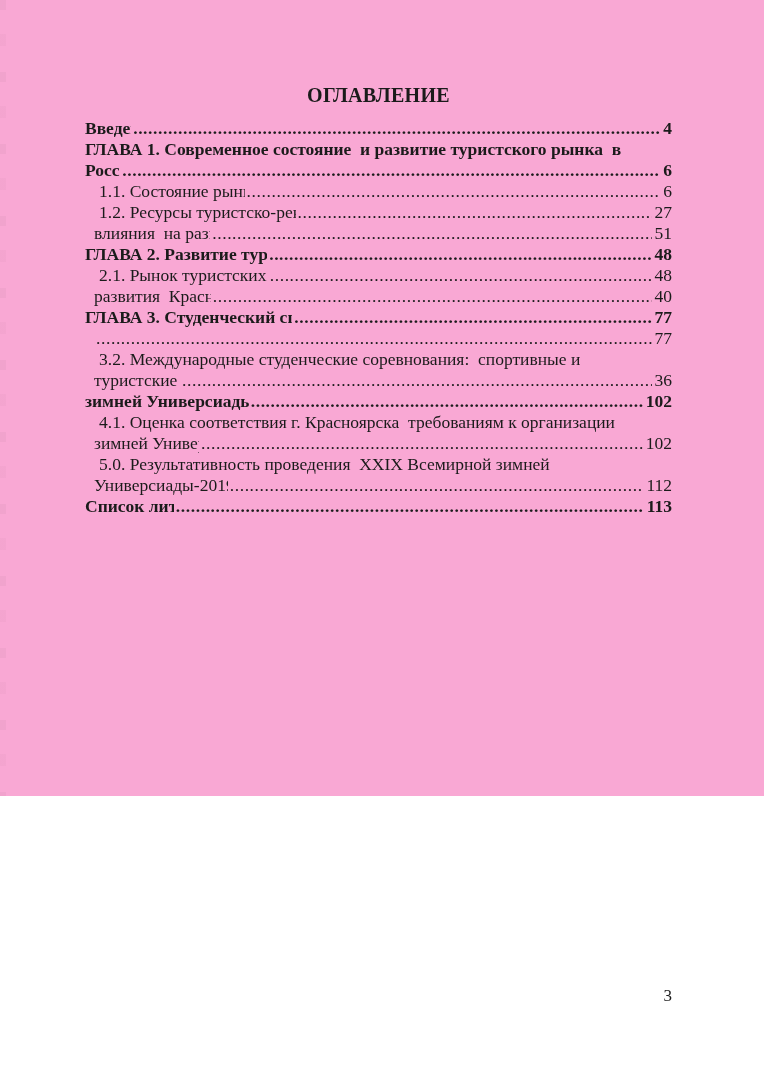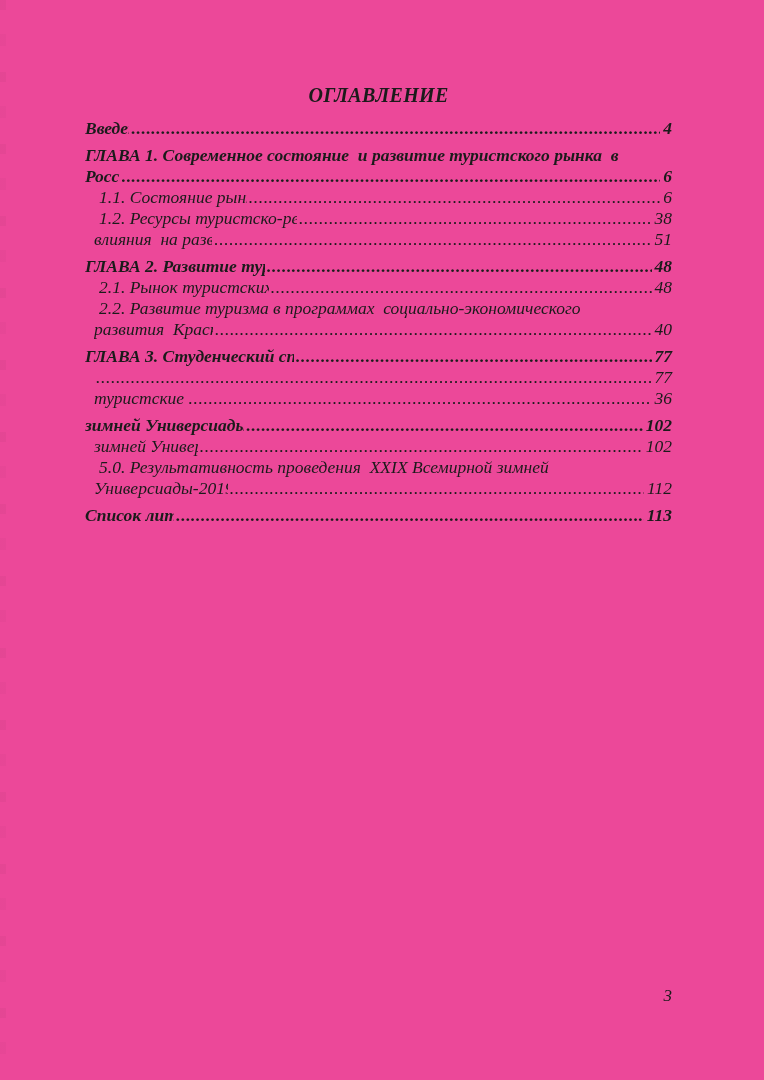--- a/index.html
+++ b/index.html
@@ -11,23 +11,22 @@
     width: 764px;
     height: 1080px;
     font-family: "Liberation Serif", serif;
     color: #1b1b1b;
     position: relative;
     overflow: hidden;
   }
   .page {
     position: relative;
     width: 764px;
-    height: 1080px;
-    background: #ec4899;
-    font-style: italic;
+    height: 796px;
+    background: #f9a8d4;
   }
   
   .scan-edge {
     position: absolute;
     left: 0;
     top: 0;
     width: 6px;
     height: 100%;
     background: repeating-linear-gradient(
       180deg,
@@ -50,21 +49,21 @@
     text-align: center;
     margin: 0 0 10px 0;
     line-height: 25px;
     letter-spacing: 0.3px;
   }
   .toc {
     font-size: 17.5px;
     line-height: 21px;
   }
   .entry.b { font-weight: bold; }
-  .entry.sp { margin-top: 6px; }
+  .entry.sp { }
   .line {
     display: flex;
     align-items: baseline;
   }
   .lvl2 .line { padding-left: 9px; }
   .lvl2 .line.first { padding-left: 14px; }
   .txt {
     white-space: pre;
     flex: 0 1 auto;
     overflow: hidden;
@@ -117,21 +116,21 @@
           <div class="line first">
             <span class="txt">1.1. Состояние рынка туристских услуг</span>
             <span class="leader"></span>
             <span class="pg">6</span>
           </div>
         </div>
         <div class="entry lvl2">
           <div class="line first">
             <span class="txt">1.2. Ресурсы туристско-рекреационного  потенциала регионов</span>
             <span class="leader"></span>
-            <span class="pg">38</span>
+            <span class="pg">27</span>
           </div>
         </div>
         <div class="entry lvl2">
           <div class="line">
             <span class="txt">влияния  на развитие туризма</span>
             <span class="leader"></span>
             <span class="pg">51</span>
           </div>
         </div>
         <div class="entry b sp">
@@ -142,23 +141,20 @@
           </div>
         </div>
         <div class="entry lvl2">
           <div class="line first">
             <span class="txt">2.1. Рынок туристских услуг  Красноярского края</span>
             <span class="leader"></span>
             <span class="pg">48</span>
           </div>
         </div>
         <div class="entry lvl2">
-          <div class="line first">
-            <span class="txt">2.2. Развитие туризма в программах  социально-экономического</span>
-          </div>
           <div class="line">
             <span class="txt">развития  Красноярского края</span>
             <span class="leader"></span>
             <span class="pg">40</span>
           </div>
         </div>
         <div class="entry b sp">
           <div class="line first">
             <span class="txt">ГЛАВА 3. Студенческий спорт  как фактор развития туризма</span>
             <span class="leader"></span>
@@ -166,34 +162,40 @@
           </div>
         </div>
         <div class="entry lvl2">
           <div class="line">
             <span class="txt"></span>
             <span class="leader"></span>
             <span class="pg">77</span>
           </div>
         </div>
         <div class="entry lvl2">
+          <div class="line first">
+            <span class="txt">3.2. Международные студенческие соревнования:  спортивные и</span>
+          </div>
           <div class="line">
             <span class="txt">туристские эффекты</span>
             <span class="leader"></span>
             <span class="pg">36</span>
           </div>
         </div>
         <div class="entry b sp">
           <div class="line">
             <span class="txt">зимней Универсиады-2019  в г. Красноярске</span>
             <span class="leader"></span>
             <span class="pg">102</span>
           </div>
         </div>
         <div class="entry lvl2">
+          <div class="line first">
+            <span class="txt">4.1. Оценка соответствия г. Красноярска  требованиям к организации</span>
+          </div>
           <div class="line">
             <span class="txt">зимней Универсиады-2019</span>
             <span class="leader"></span>
             <span class="pg">102</span>
           </div>
         </div>
         <div class="entry lvl2">
           <div class="line first">
             <span class="txt">5.0. Результативность проведения  XXIX Всемирной зимней</span>
           </div>

